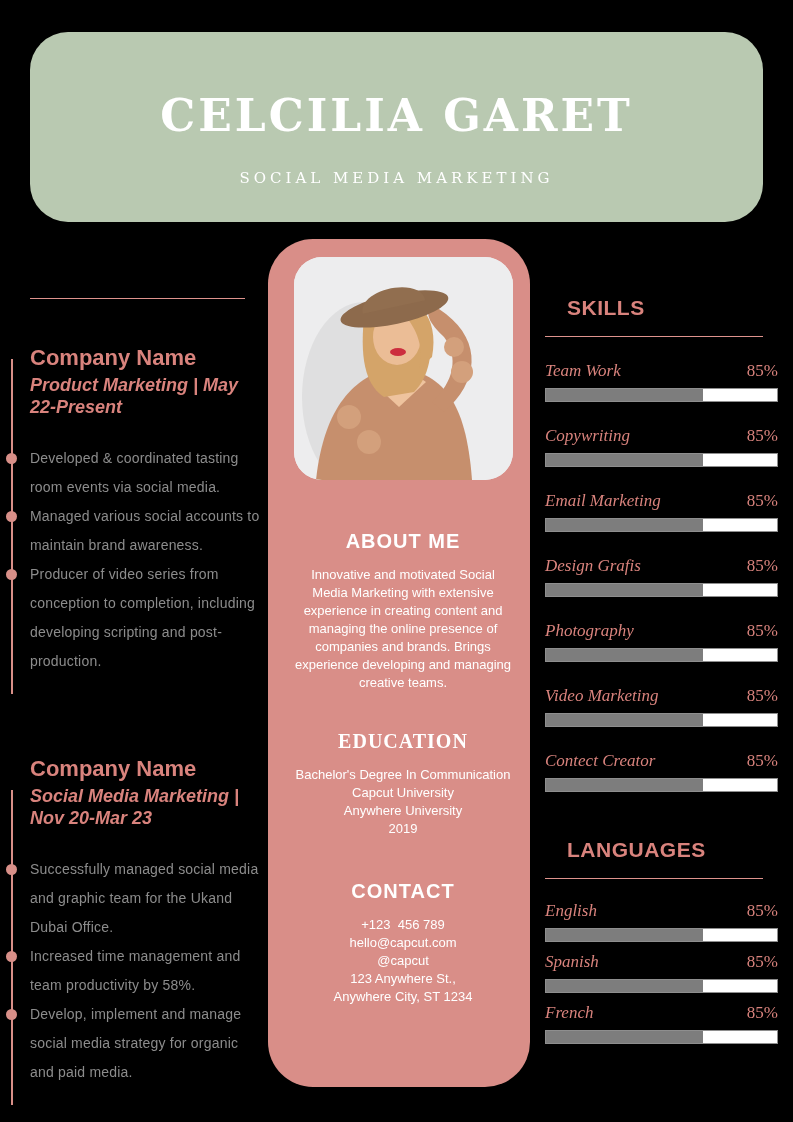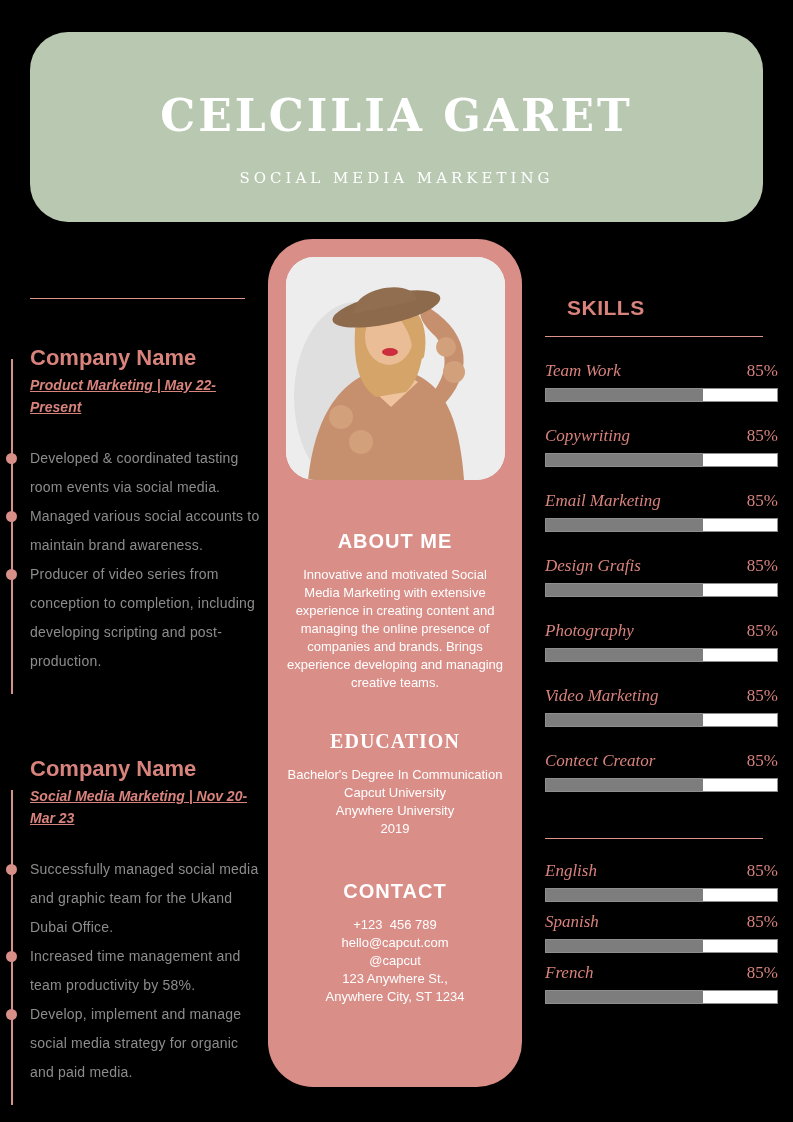--- a/index.html
+++ b/index.html
@@ -26,37 +26,36 @@
   }
   .rule{border:none;border-top:1px solid #de938d;margin:16px 0 0 0;width:215px;}
   .entry{position:relative;margin-top:46px;}
   .entry + .entry{margin-top:80px;}
   .entry .timeline-line{
     position:absolute;left:-19px;top:14px;bottom:-18px;width:2px;background:#d88f88;
   }
   .entry + .entry .timeline-line{top:34px;}
   .company{margin:0;font-size:22px;font-weight:bold;color:#d9837d;}
   .role-period{
-    margin-top:3px;font-size:14px;font-weight:bold;font-style:italic;color:#d9837d;
+    margin-top:3px;font-size:18px;font-weight:bold;font-style:italic;color:#d9837d;
     line-height:22px;
-    text-decoration:underline;
   }
   .bullets{list-style:none;margin:26px 0 0 0;padding:0;}
   .bullets li{
     position:relative;font-size:14px;line-height:29px;color:#8c8c8c;
     letter-spacing:.2px;
   }
   .bullets li::before{
     content:"";position:absolute;left:-24px;top:9px;width:11px;height:11px;
     border-radius:50%;background:#d88f88;
   }
   
   .profile{
     position:absolute;left:268px;top:239px;width:254px;height:848px;
-    background:#d98e88;border-radius:45px;text-align:center;color:#ffffff;
+    background:#d98e88;border-radius:45px;text-align:center;color:#ffffff;padding-left:8px;
   }
   .photo{
     margin:18px auto 0 auto;width:219px;height:223px;border-radius:28px;
     overflow:hidden;background:#ededee;
   }
   .profile h3{
     margin:0;font-size:20px;font-weight:bold;letter-spacing:1px;
   }
   .about-title{padding-top:50px;}
   .about-text{
@@ -239,20 +238,21 @@
           <span class="meter-name">Contect Creator</span>
           <span class="meter-pct">85%</span>
         </div>
         <div class="meter-bar">
             <div class="meter-fill"></div>
           </div>
       </div>
     </div>
 
     <div class="languages-block">
+      <h2 class="section-title">LANGUAGES</h2>
       <hr class="rule">
 
       <div class="meter">
         <div class="meter-head">
           <span class="meter-name">English</span>
           <span class="meter-pct">85%</span>
         </div>
         <div class="meter-bar">
             <div class="meter-fill"></div>
           </div>

